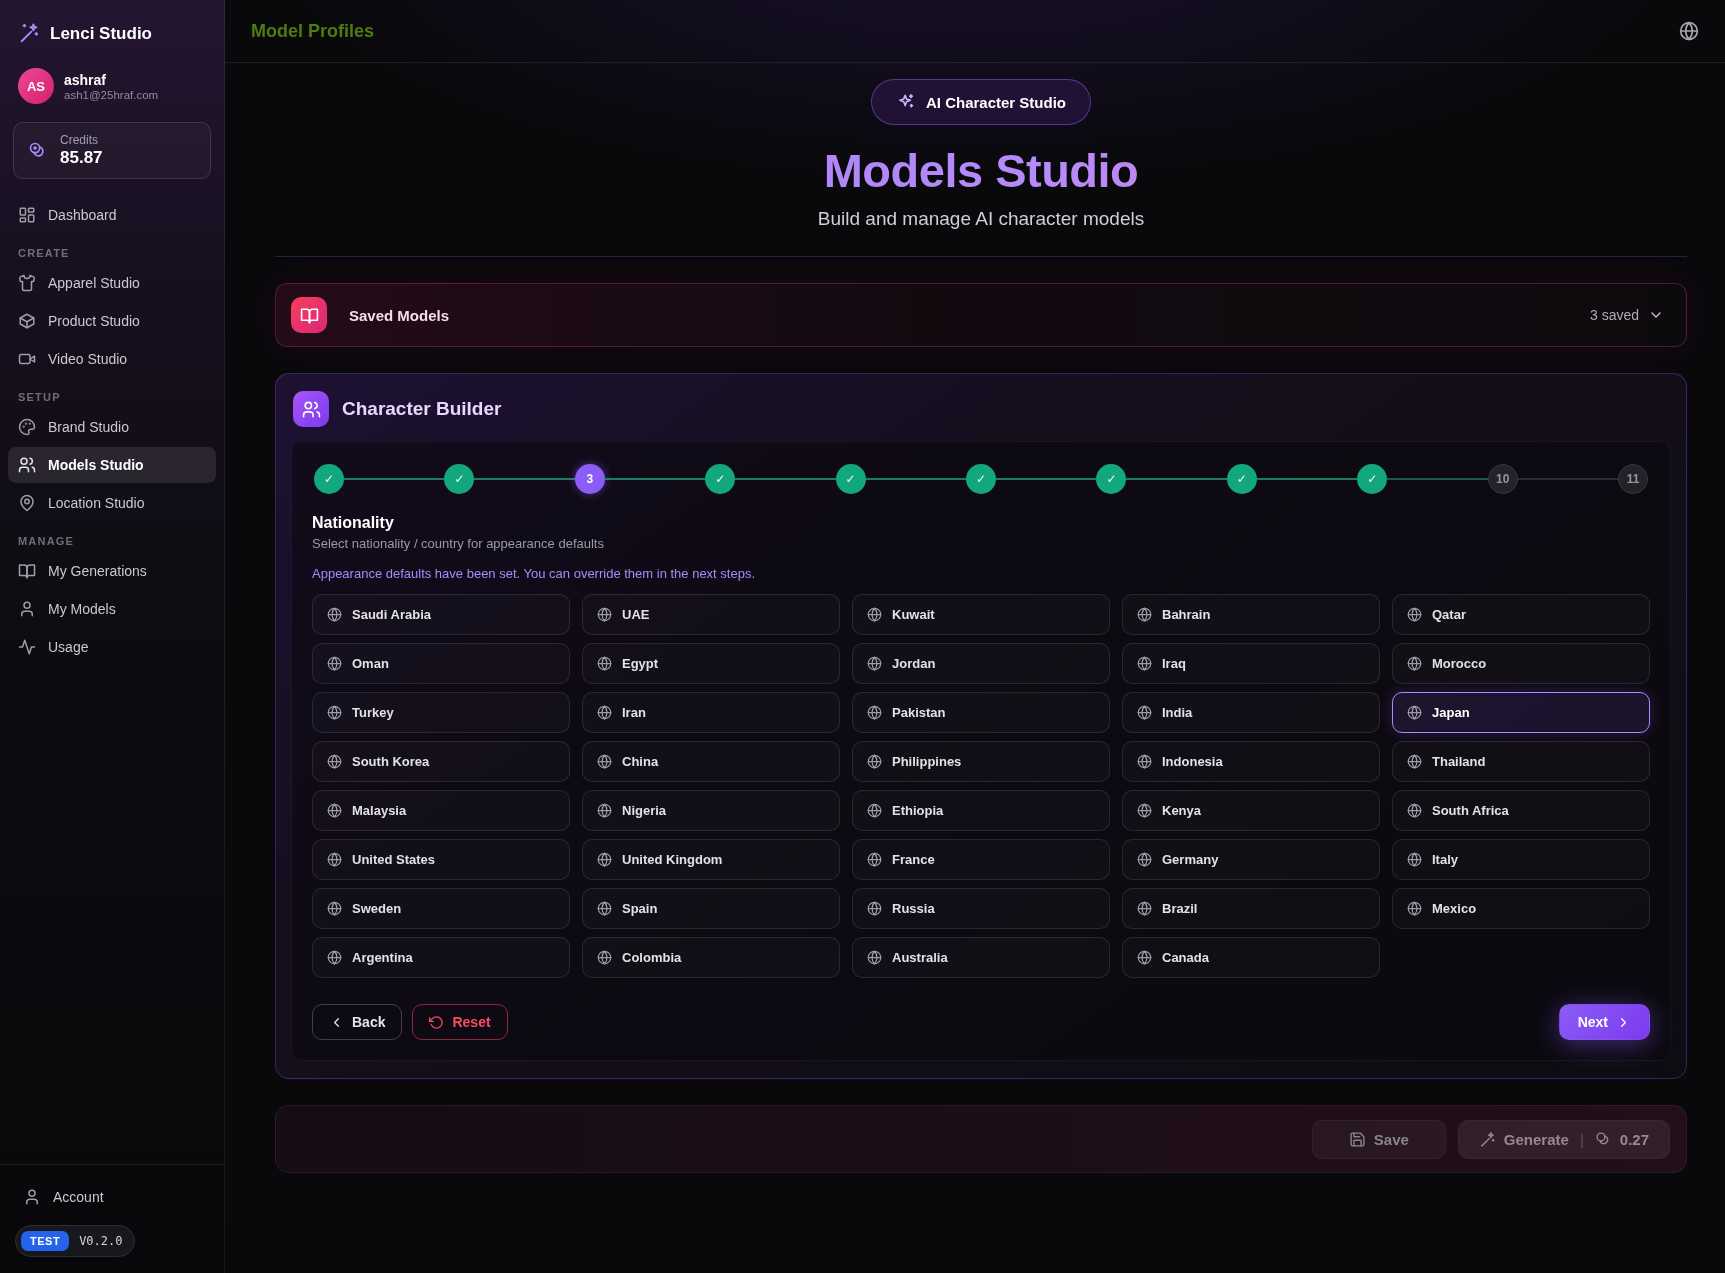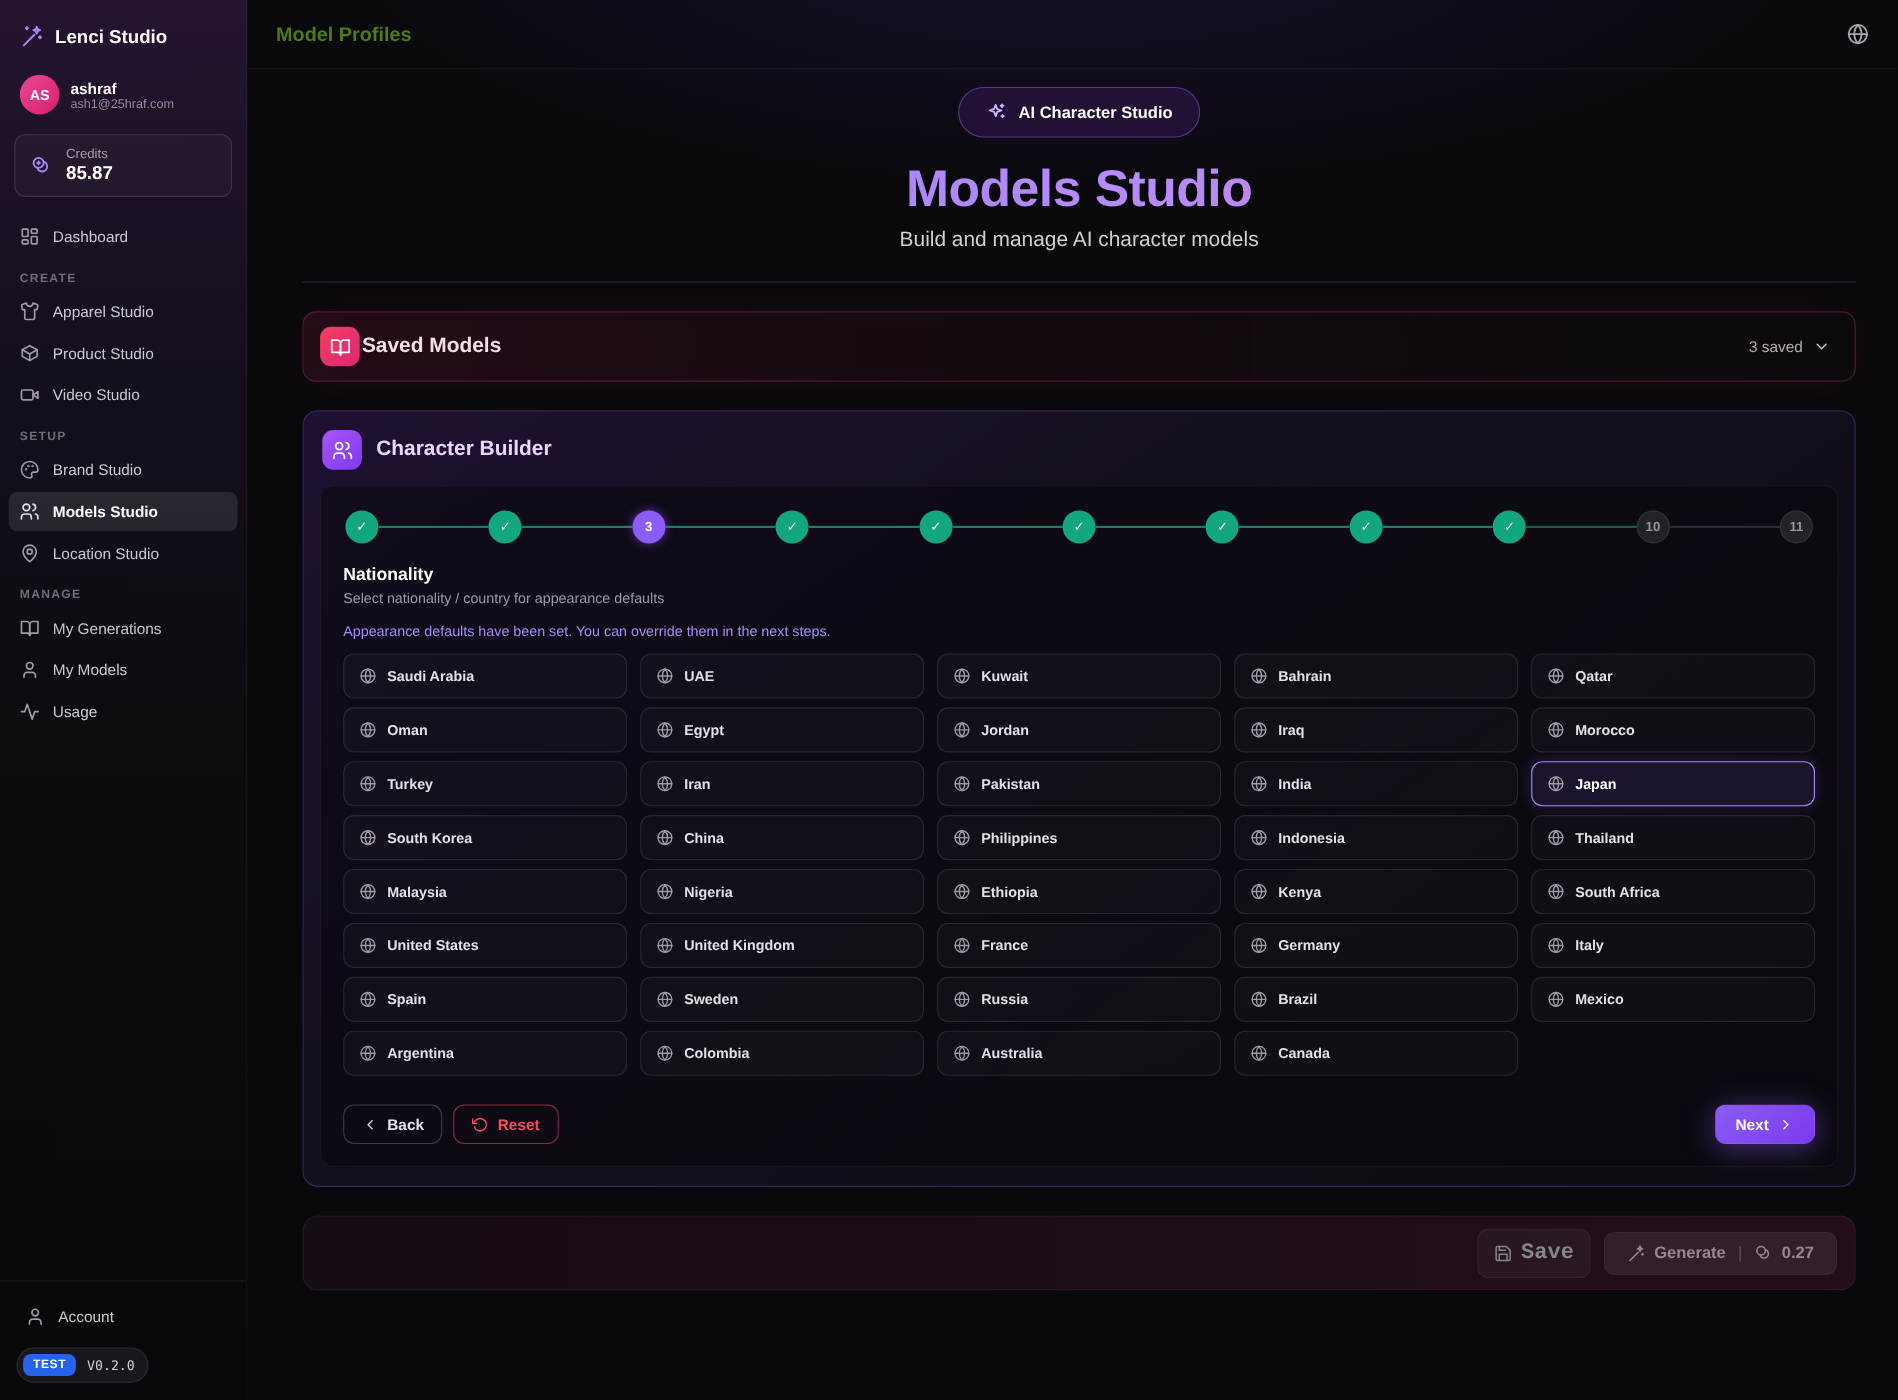--- a/index.html
+++ b/index.html
@@ -71,21 +71,21 @@
   .tab-photo { background:#141318; border-color:#35343d; color:#cfcfd4; font-weight:bold; }
   .tab .ic { width:17px; height:17px; }
 
   .saved-bar { margin-top:26px; height:64px; border-radius:12px; display:flex; align-items:center;
     padding:0 22px 0 15px; cursor:pointer; border:1px solid rgba(236,72,153,0.28);
     background:linear-gradient(90deg, rgba(157,23,77,0.18) 0%, rgba(40,14,26,0.35) 45%, rgba(22,12,18,0.3) 100%);
     box-shadow:0 0 34px rgba(190,24,93,0.10); }
   .saved-icon { width:36px; height:36px; border-radius:10px; background:linear-gradient(135deg,#f43f5e,#db2777);
     display:flex; align-items:center; justify-content:center; color:#fff; }
   .saved-icon .ic { width:19px; height:19px; }
-  .saved-title { margin-left:2px; font-size:19px; font-weight:bold; color:#f7dcea; }
+  .saved-title { margin-left:22px; font-size:15px; font-weight:bold; color:#f7dcea; }
   .saved-right { margin-left:auto; display:flex; align-items:center; gap:9px; color:#b3abb2; font-size:14px; }
   .saved-right .ic { width:16px; height:16px; color:#c9c2c8; }
 
   .builder-card { margin-top:26px; border-radius:14px; border:1px solid rgba(139,92,246,0.30);
     background:linear-gradient(145deg, rgba(109,40,217,0.16) 0%, rgba(36,20,52,0.32) 35%, rgba(14,12,18,0.25) 100%), #0e0c12;
     padding:15px 15px 17px; }
   .builder-head { display:flex; align-items:center; gap:13px; padding:2px 2px 0; }
   .builder-icon { width:36px; height:36px; border-radius:10px; background:linear-gradient(135deg,#a855f7,#7c3aed);
     display:flex; align-items:center; justify-content:center; color:#fff; }
   .builder-icon .ic { width:19px; height:19px; }
@@ -123,21 +123,21 @@
     padding:9px 16px; cursor:pointer; font-family:inherit; border:1px solid transparent; background:transparent; }
   .btn .ic { width:15px; height:15px; }
   .btn-back { border-color:#3f3f46; color:#e4e4e7; }
   .btn-reset { border-color:rgba(244,63,94,0.55); color:#fb4a63; }
   .btn-next { margin-left:auto; background:linear-gradient(135deg,#8b5cf6,#7c3aed); color:#fff; padding:9px 18px;
     box-shadow:0 4px 26px rgba(139,92,246,0.45); }
 
   .action-bar { margin-top:26px; height:68px; border-radius:14px; border:1px solid rgba(255,255,255,0.06);
     background:linear-gradient(90deg, rgba(46,20,40,0.35) 0%, rgba(74,22,48,0.40) 100%);
     display:flex; align-items:center; justify-content:flex-end; gap:12px; padding:0 16px; }
-  .btn-save { background:rgba(255,255,255,0.045); color:#85858d; border-color:rgba(255,255,255,0.05); padding:10px 14px; font-size:20px; cursor:default;font-family:Liberation Mono, monospace; }
+  .btn-save { background:rgba(255,255,255,0.045); color:#85858d; border-color:rgba(255,255,255,0.05); padding:10px 36px; font-size:15px; cursor:default; }
   .btn-generate { background:rgba(255,255,255,0.075); color:#9c858f; border-color:rgba(255,255,255,0.04); padding:10px 20px; font-size:15px; cursor:default; }
   .btn-save .ic, .btn-generate .ic { width:17px; height:17px; }
   .gen-sep { opacity:0.45; font-weight:normal; margin:0 3px; }
 </style>
 </head>
 <body>
 
 <div class="app">
 
   <aside class="sidebar">
@@ -623,29 +623,29 @@
                   <path d="M12 2a15.3 15.3 0 0 1 4 10 15.3 15.3 0 0 1-4 10 15.3 15.3 0 0 1-4-10 15.3 15.3 0 0 1 4-10z"></path>
                 </svg>
               <span>Italy</span>
             </button>
               <button class="country">
               <svg class="ic" viewBox="0 0 24 24">
                   <circle cx="12" cy="12" r="10"></circle>
                   <path d="M2 12h20"></path>
                   <path d="M12 2a15.3 15.3 0 0 1 4 10 15.3 15.3 0 0 1-4 10 15.3 15.3 0 0 1-4-10 15.3 15.3 0 0 1 4-10z"></path>
                 </svg>
+              <span>Sweden</span>
+            </button>
+              <button class="country">
+              <svg class="ic" viewBox="0 0 24 24">
+                  <circle cx="12" cy="12" r="10"></circle>
+                  <path d="M2 12h20"></path>
+                  <path d="M12 2a15.3 15.3 0 0 1 4 10 15.3 15.3 0 0 1-4 10 15.3 15.3 0 0 1-4-10 15.3 15.3 0 0 1 4-10z"></path>
+                </svg>
               <span>Spain</span>
-            </button>
-              <button class="country">
-              <svg class="ic" viewBox="0 0 24 24">
-                  <circle cx="12" cy="12" r="10"></circle>
-                  <path d="M2 12h20"></path>
-                  <path d="M12 2a15.3 15.3 0 0 1 4 10 15.3 15.3 0 0 1-4 10 15.3 15.3 0 0 1-4-10 15.3 15.3 0 0 1 4-10z"></path>
-                </svg>
-              <span>Sweden</span>
             </button>
               <button class="country">
               <svg class="ic" viewBox="0 0 24 24">
                   <circle cx="12" cy="12" r="10"></circle>
                   <path d="M2 12h20"></path>
                   <path d="M12 2a15.3 15.3 0 0 1 4 10 15.3 15.3 0 0 1-4 10 15.3 15.3 0 0 1-4-10 15.3 15.3 0 0 1 4-10z"></path>
                 </svg>
               <span>Russia</span>
             </button>
               <button class="country">

